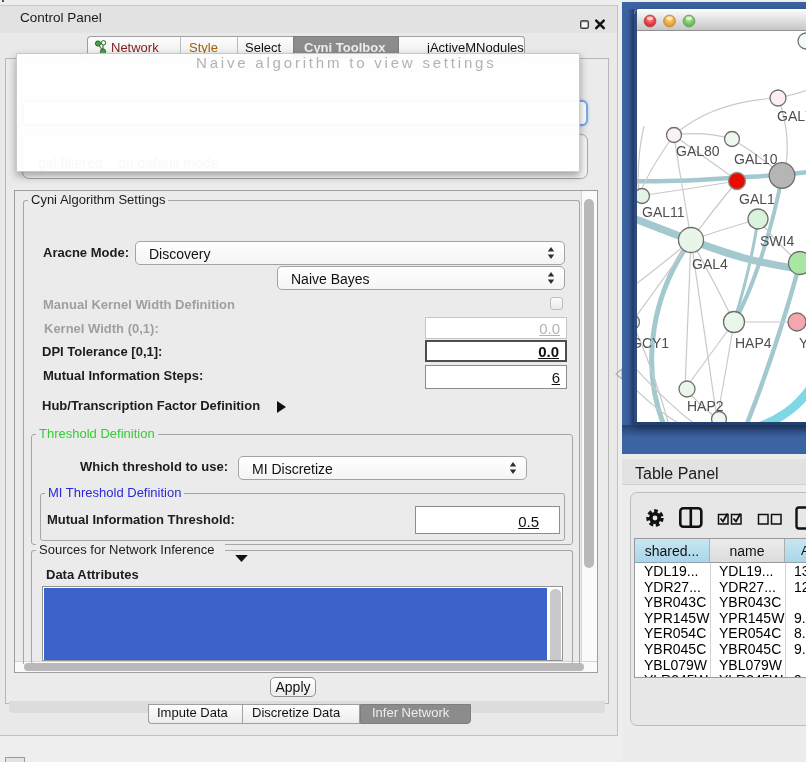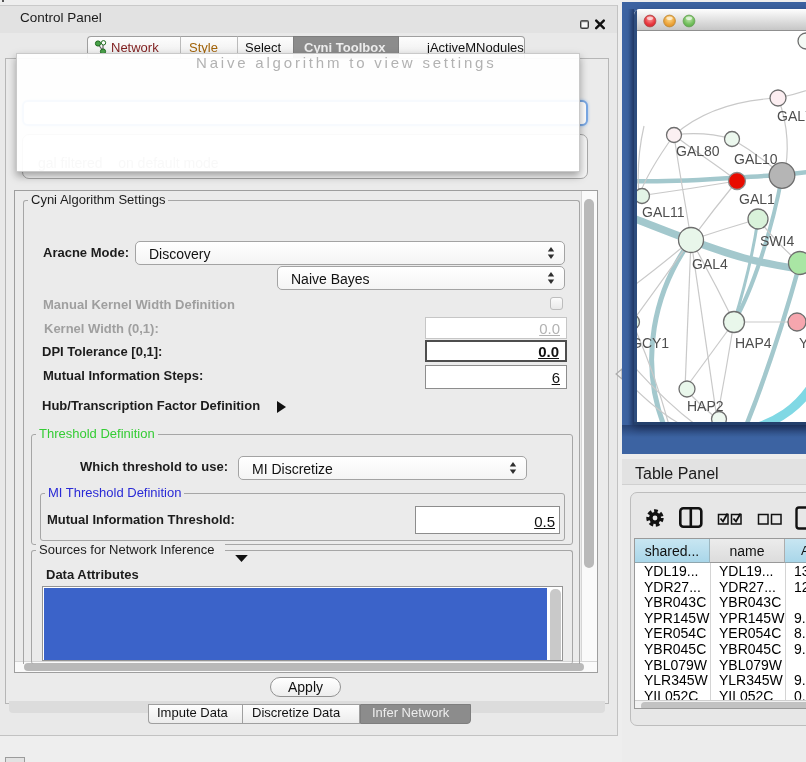--- a/index.html
+++ b/index.html
@@ -111,36 +111,36 @@
       <span class="ctext">MI Discretize</span>
       <svg class="arrows" viewBox="0 0 8 12">
           <path d="M4 0 L7.2 4.4 H0.8 Z" fill="#2e2e2e"></path>
           <path d="M4 12 L7.2 7.6 H0.8 Z" fill="#2e2e2e"></path>
         </svg>
     </div>
     <div class="fset" style="left:40px;top:487px;width:525px;height:48px;">
       <span class="ftitle" style="color:#2a2ad6;">MI Threshold Definition</span>
     </div>
     <div class="lbl abs" style="left:47px;top:506px;">Mutual Information Threshold:</div>
-    <div class="tfield" style="left:415px;top:500px;width:145px;height:28px;border:1px solid #8d8d8d;padding:6px 4px 0 0;">0.5</div>
+    <div class="tfield" style="left:415px;top:500px;width:145px;height:28px;border:1px solid #8d8d8d;padding:6px 20px 0 0;">0.5</div>
 
     <div class="fset" style="left:31px;top:544px;width:542px;height:114px;border-bottom:none;">
       <span class="ftitle" style="color:#1c1c1c;">Sources for Network Inference &nbsp;</span>
     </div>
     <svg class="abs" style="left:234px;top:548px;" width="15" height="9" viewBox="0 0 15 10">
         <path d="M0.5 1 L14.5 1 L7.5 9 Z" fill="#111"></path>
       </svg>
     <div class="lbl abs" style="left:46px;top:561px;">Data Attributes</div>
 
     <div class="abs" style="left:42px;top:580px;width:521px;height:75px;background:#fff;border:1px solid #949494;box-sizing:border-box;overflow:hidden;">
       <div style="position:absolute;left:1px;top:1px;width:503px;height:120px;background:#3b63c9;"></div>
       <div style="position:absolute;left:507px;top:2px;width:11px;height:80px;background:#c9c9c9;border-radius:5px;"></div>
     </div>
 
-    <div class="abs" style="left:270px;top:671px;width:71px;height:20px;background:linear-gradient(#ffffff,#ededed);border:1px solid #929292;border-radius:10px;box-sizing:border-box;text-align:center;font-size:14px;color:#111;padding-top:1px;">Apply</div>
+    <div class="abs" style="left:270px;top:671px;width:46px;height:20px;background:linear-gradient(#ffffff,#ededed);border:1px solid #929292;border-radius:5px;box-sizing:border-box;text-align:center;font-size:14px;color:#111;padding-top:1px;">Apply</div>
 
     <div class="abs" style="left:9px;top:695px;width:596px;height:12px;background:#dcdcdc;border-radius:0 0 4px 4px;"></div>
 
     <div class="tab" style="left:148px;top:698px;width:94px;height:20px;border-radius:0 0 0 4px;border-right:none;"></div>
     <div class="abs" style="left:157px;top:699px;font-size:13px;color:#111;">Impute Data</div>
     <div class="tab" style="left:242px;top:698px;width:118px;height:20px;"></div>
     <div class="abs" style="left:252px;top:699px;font-size:13px;color:#111;">Discretize Data</div>
     <div class="tab tabsel" style="left:360px;top:698px;width:111px;height:20px;border-radius:0 0 4px 0;"></div>
     <div class="abs" style="left:372px;top:699px;font-size:13px;color:#ededed;">Infer Network</div>
   </div>
@@ -283,21 +283,21 @@
     </g>
     <g stroke="#111" stroke-width="1.5" fill="none">
       <rect x="114.5" y="8.5" width="9.5" height="9.5"></rect>
       <rect x="127.5" y="8.5" width="9.5" height="9.5"></rect>
     </g>
     <g stroke="#111" stroke-width="2.4" fill="none">
       <rect x="152.5" y="1.5" width="17" height="21" rx="2.5"></rect>
     </g>
   </svg>
 
-  <div class="abs" style="left:634px;top:538px;width:172px;height:171px;background:#fff;border-top:1px solid #9a9a9a;border-left:1px solid #9a9a9a;border-bottom:1px solid #9a9a9a;box-sizing:border-box;overflow:hidden;">
+  <div class="abs" style="left:634px;top:538px;width:172px;height:140px;background:#fff;border-top:1px solid #9a9a9a;border-left:1px solid #9a9a9a;border-bottom:1px solid #9a9a9a;box-sizing:border-box;overflow:hidden;">
 
     <div style="position:absolute;left:0;top:0;width:75px;height:24px;background:linear-gradient(#c8e6f2,#a9d6e9);border-right:1px solid #9db6bf;border-bottom:1px solid #8fa6ae;box-sizing:border-box;text-align:center;font-size:14px;color:#111;padding-top:4px;">shared...</div>
     <div style="position:absolute;left:75px;top:0;width:75px;height:24px;background:linear-gradient(#ececec,#dcdcdc);border-right:1px solid #adadad;border-bottom:1px solid #999;box-sizing:border-box;text-align:center;font-size:14px;color:#111;padding-top:4px;">name</div>
     <div style="position:absolute;left:150px;top:0;width:60px;height:24px;background:linear-gradient(#c8e6f2,#a9d6e9);border-bottom:1px solid #8fa6ae;box-sizing:border-box;font-size:13px;color:#111;padding-top:4px;padding-left:16px;">Av</div>
 
     <div style="position:absolute;left:75px;top:24px;width:1px;height:140px;background:#d4d4d4;"></div>
     <div style="position:absolute;left:150px;top:24px;width:1px;height:140px;background:#d4d4d4;"></div>
 
     <div style="position:absolute;left:9px;top:25px;font-size:14px;color:#000;line-height:15.6px;white-space:pre;">YDL19...
 YDR27...

